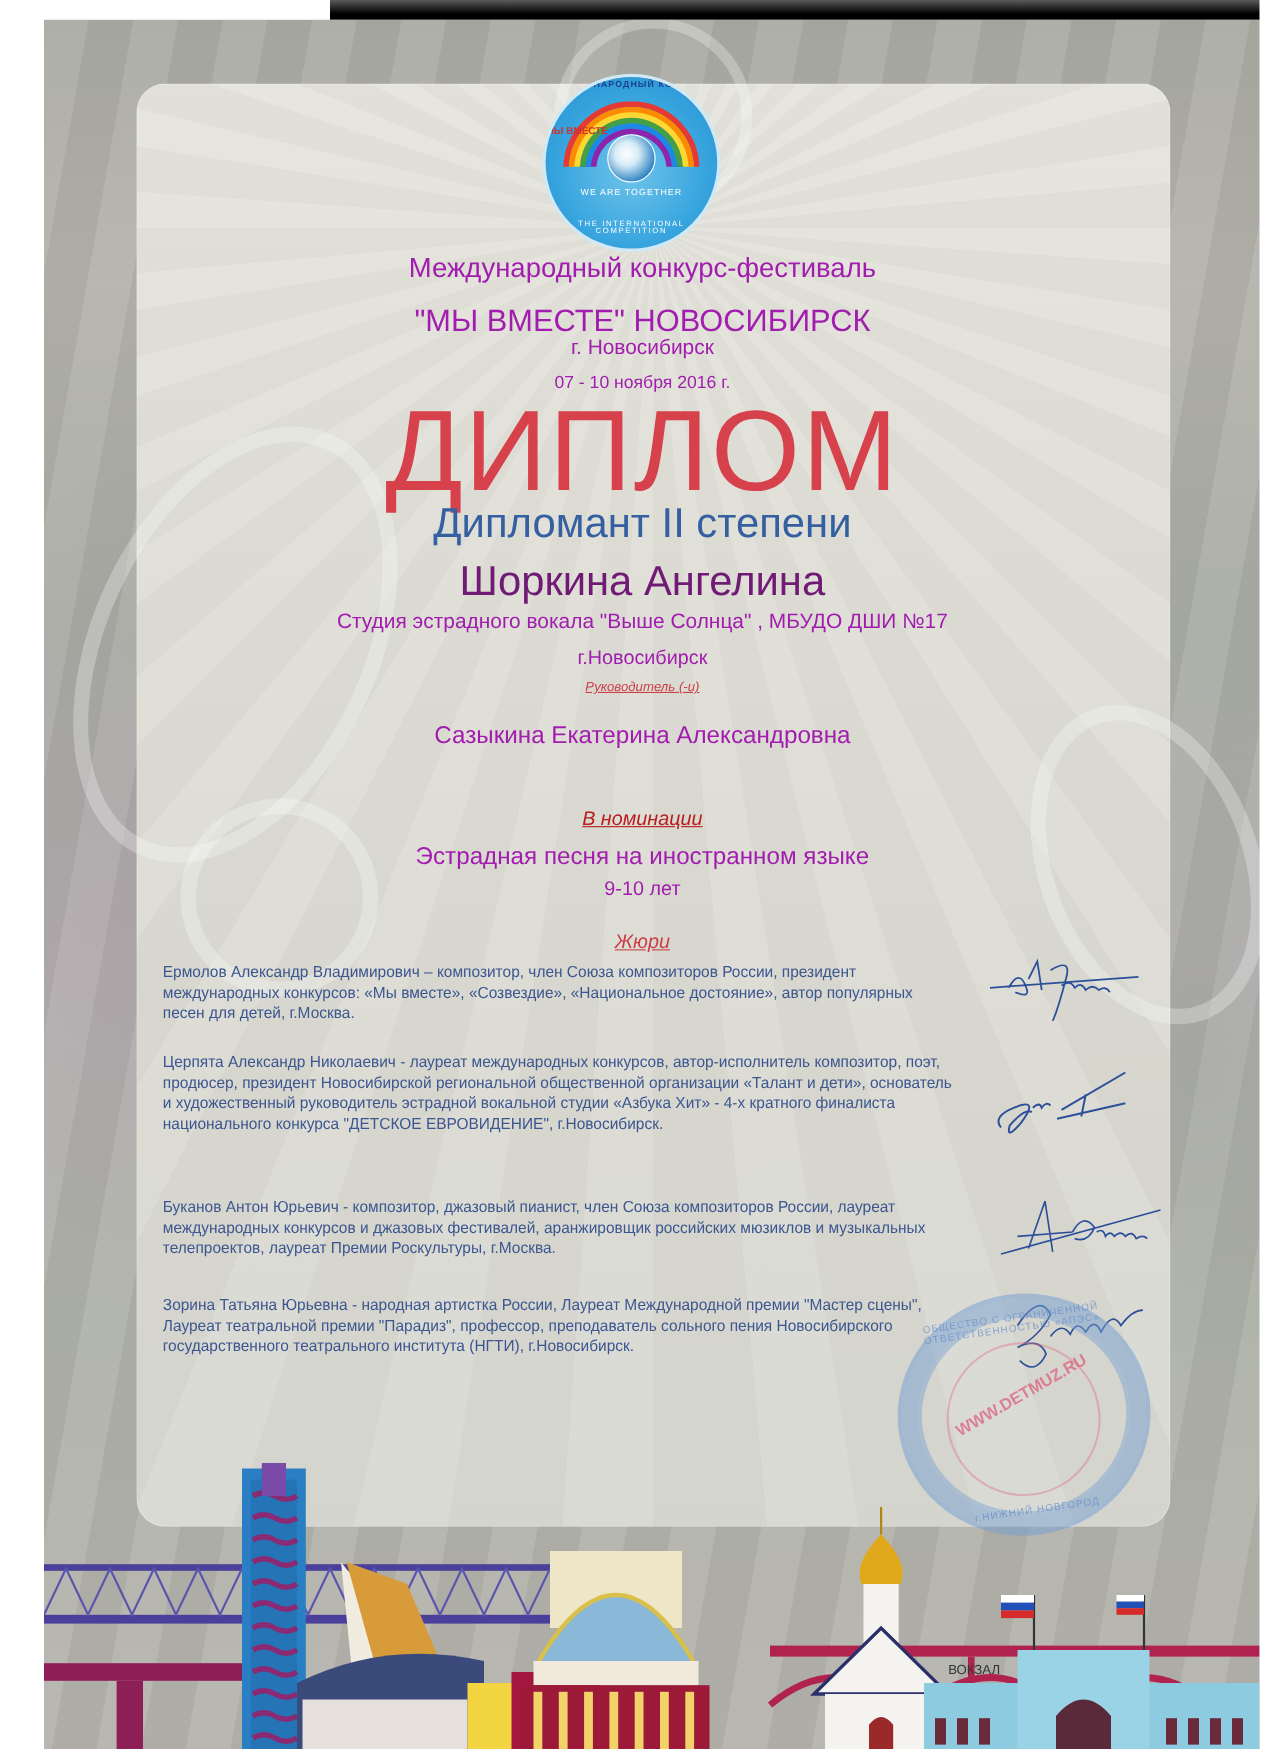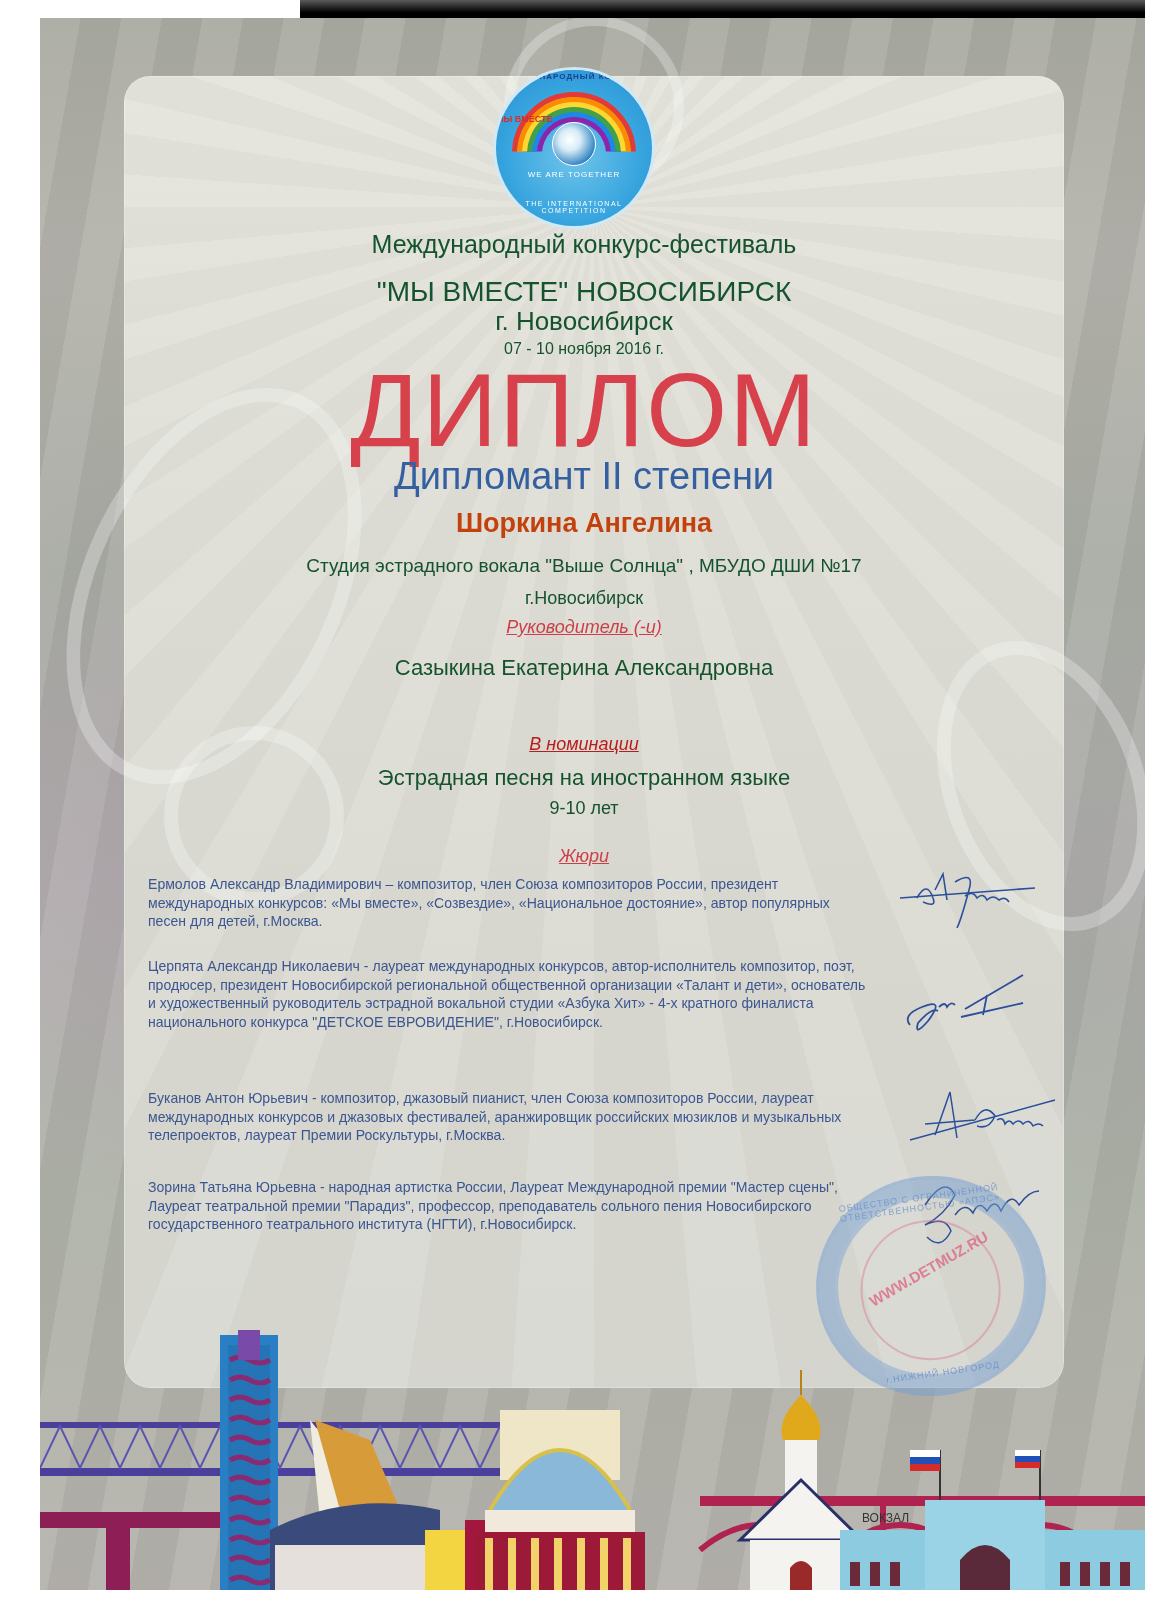--- a/index.html
+++ b/index.html
@@ -55,32 +55,32 @@
     position: absolute; left: 56px; top: 52px; width: 44px; height: 44px; border-radius: 50%;
     background: radial-gradient(circle at 40% 40%, #ffffff 0%, #d7ecf7 30%, #2a7fc0 75%);
     border: 1px solid #fff;
   }
   .logo-text-top { position:absolute; left:0; top:2px; width:100%; text-align:center; font-size:8px; font-weight:bold; color:#1d3f8f; letter-spacing:1px; }
   .logo-brand { position:absolute; left:0; top:44px; width:100%; text-align:left; font-size:9px; font-weight:bold; color:#d32f2f; }
   .logo-we { position:absolute; left:0; top:100px; width:100%; text-align:center; font-size:8px; color:#fff; letter-spacing:1px; }
   .logo-bottom { position:absolute; left:0; top:130px; width:100%; text-align:center; font-size:7px; color:#fff; letter-spacing:1.5px; }
 
   .center { position: absolute; left: 84px; width: 1000px; text-align: center; }
-  .blue { color: #14532d; }
+  .blue { color: #a21caf; }
 
   #t-festival { top: 230px; font-size: 25px; }
   #t-name { top: 276px; font-size: 28px; }
-  #t-city { top: 306px; font-size: 26px; }
+  #t-city { top: 306px; font-size: 19px; }
   #t-dates { top: 340px; font-size: 16px; }
   #t-diploma { top: 350px; font-size: 104px; letter-spacing: 2px; line-height: 120px; color: #d7414b; }
   #t-degree { top: 455px; font-size: 38px; color: #345fa0; }
-  #t-recipient { top: 508px; font-size: 27px; font-weight: bold; color: #c2410c; }
+  #t-recipient { top: 508px; font-size: 38px; font-weight: normal; color: #701a75; }
   #t-studio { top: 555px; font-size: 19px; }
   #t-studio-city { top: 588px; font-size: 18px; }
-  #t-leader-label { top: 617px; font-size: 18px; font-style: italic; text-decoration: underline; color: #cc3f48; }
+  #t-leader-label { top: 617px; font-size: 12px; font-style: italic; text-decoration: underline; color: #cc3f48; }
   #t-leader { top: 655px; font-size: 22px; }
   #t-nom-label { top: 734px; font-size: 18px; font-style: italic; text-decoration: underline; color: #b91c1c; }
   #t-nomination { top: 765px; font-size: 22px; }
   #t-age { top: 798px; font-size: 18px; }
   #t-jury-label { top: 846px; font-size: 18px; font-style: italic; text-decoration: underline; color: #cc3f48; }
 
   .jury {
     position: absolute; left: 148px; width: 740px;
     font-family: "Liberation Sans", sans-serif; font-size: 14.5px; line-height: 18.5px;
     color: #3c5690; transform: scaleX(0.97); transform-origin: left;

